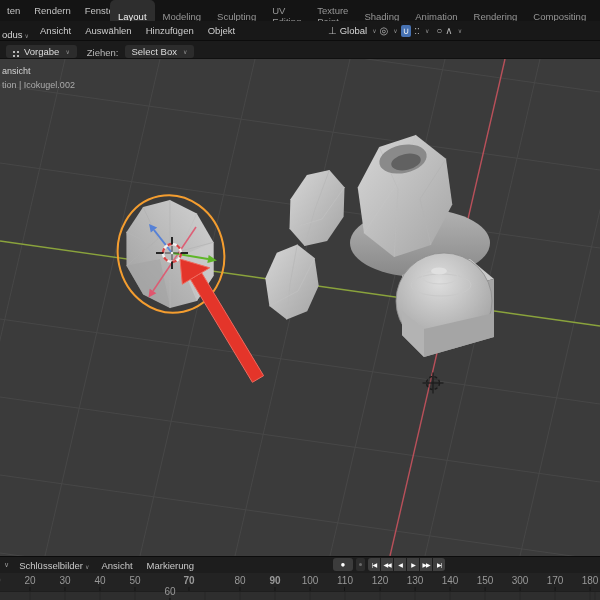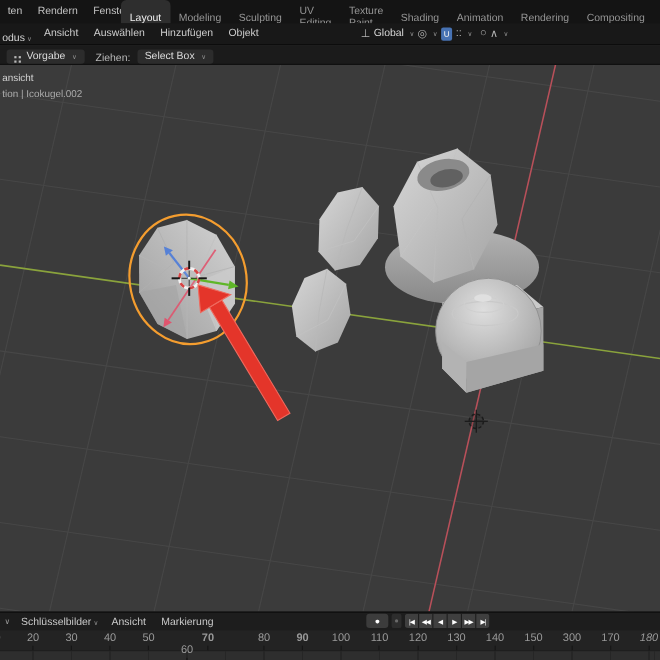--- a/index.html
+++ b/index.html
@@ -325,18 +325,18 @@
       </span>
       <span class="tick" style="left: 485px;">
         <span>150</span><i></i>
       </span>
       <span class="tick" style="left: 520px;">
         <span>300</span><i></i>
       </span>
       <span class="tick" style="left: 555px;">
         <span>170</span><i></i>
       </span>
-      <span class="tick" style="left: 590px; font-style: italic;">
+      <span class="tick" style="left: 590px;">
         <span>180</span><i></i>
       </span>
     </div>
   <div id="track"></div>
 </div>
 
 </body></html>

